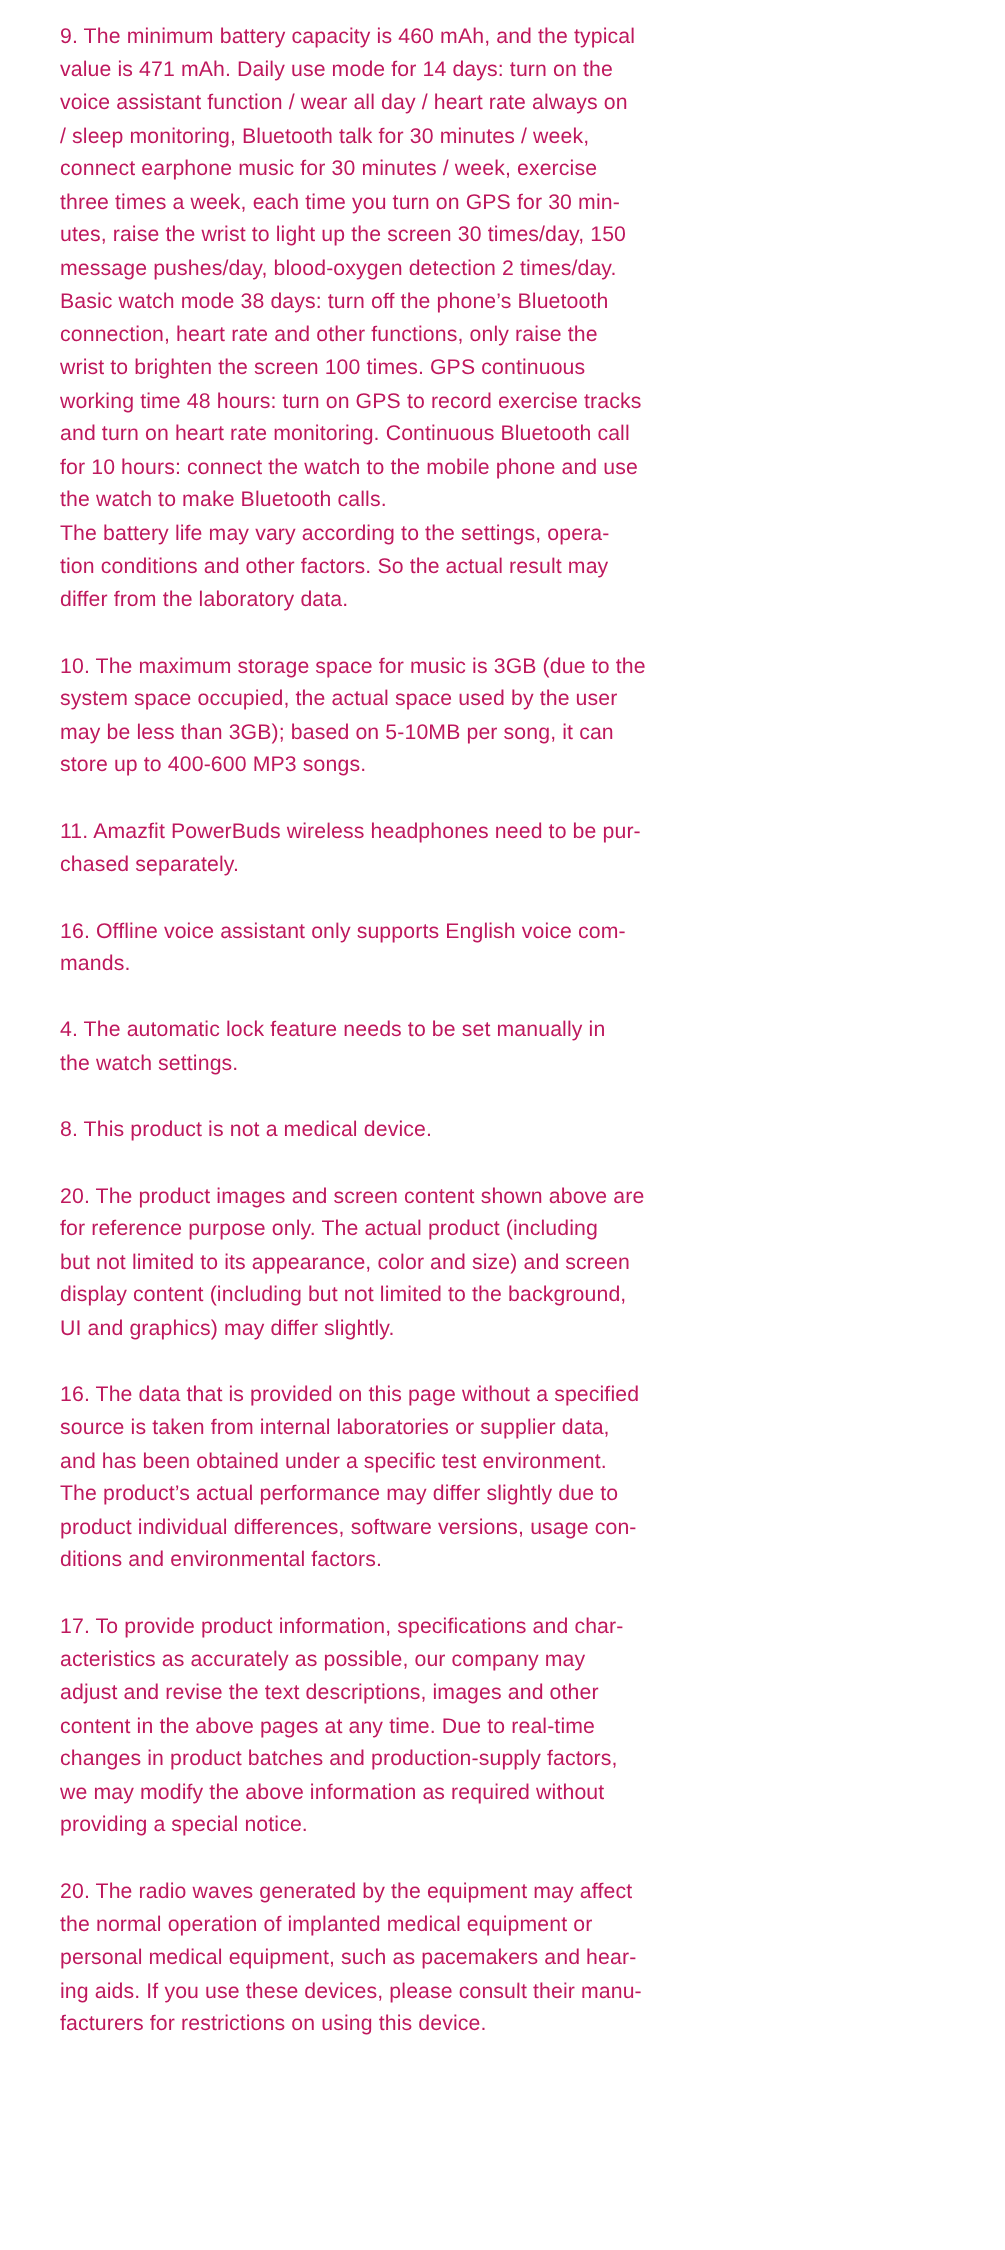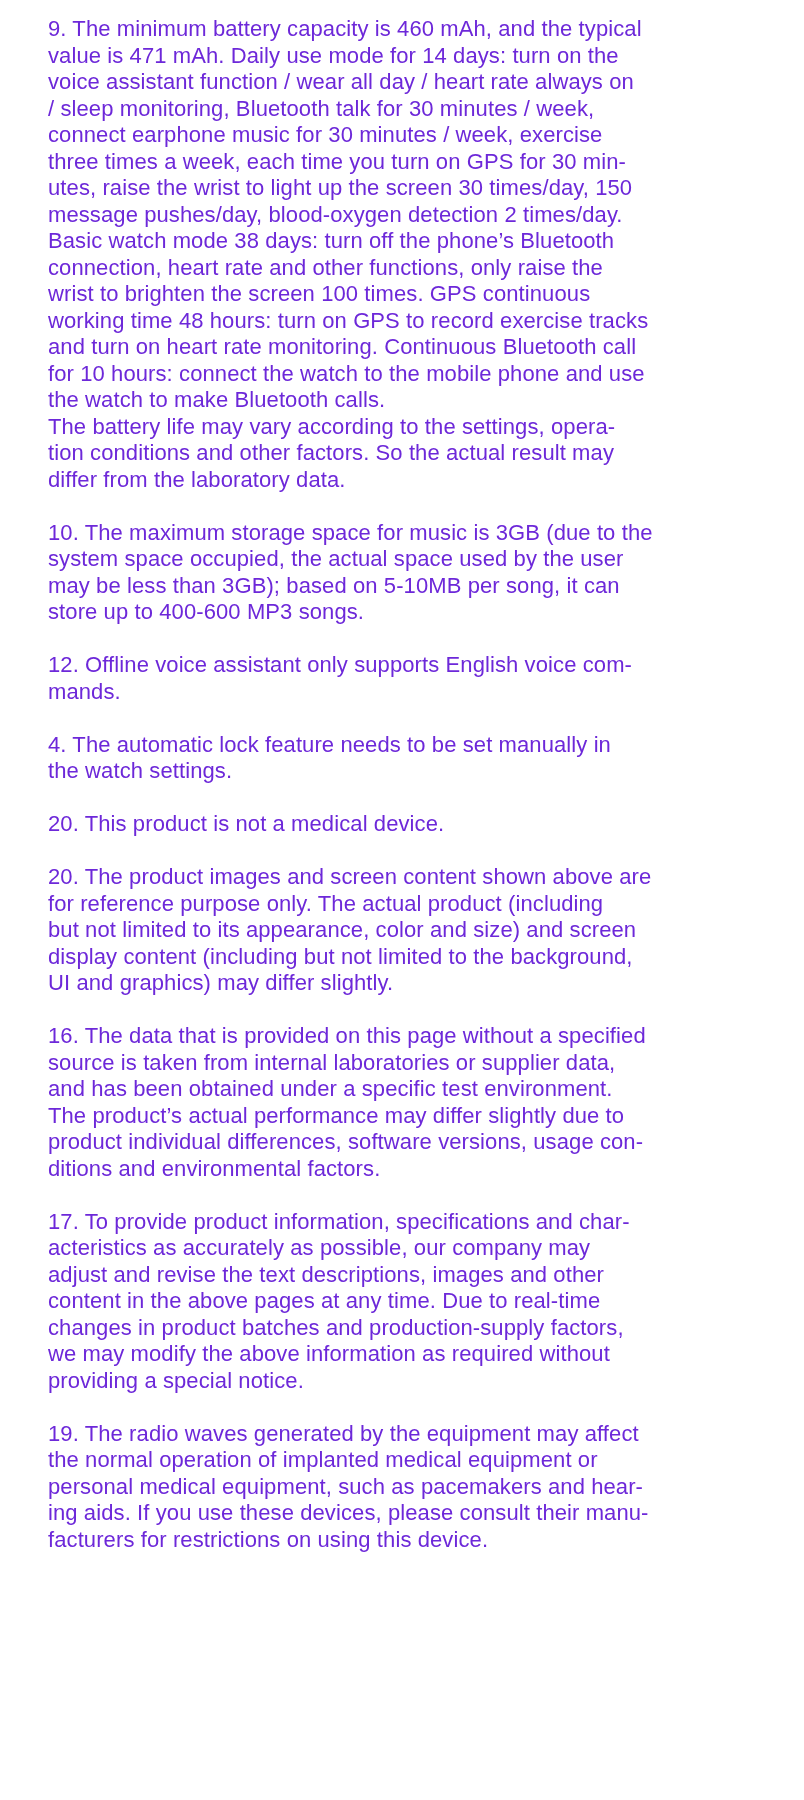--- a/index.html
+++ b/index.html
@@ -12,24 +12,24 @@
     height: 1800px;
     overflow: hidden;
   }
   .page {
     box-sizing: border-box;
     width: 804px;
     padding: 16px 10px 0 48px;
   }
   .note {
     font-family: "Liberation Sans", "DejaVu Sans", sans-serif;
-    font-size: 22px;
+    font-size: 17px;
     font-weight: 400;
     line-height: 26.5px;
-    color: #6d28d9;
+    color: #be185d;
     letter-spacing: 0.1px;
     white-space: pre-line;
     margin: 0 0 26.5px 0;
     max-width: 746px;
   }
 </style>
 </head>
 <body>
 
 <main class="page">
@@ -48,41 +48,43 @@
 and turn on heart rate monitoring. Continuous Bluetooth call
 for 10 hours: connect the watch to the mobile phone and use
 the watch to make Bluetooth calls.
 The battery life may vary according to the settings, opera-
 tion conditions and other factors. So the actual result may
 differ from the laboratory data.</p>
   <p class="note">10. The maximum storage space for music is 3GB (due to the
 system space occupied, the actual space used by the user
 may be less than 3GB); based on 5-10MB per song, it can
 store up to 400-600 MP3 songs.</p>
-  <p class="note">12. Offline voice assistant only supports English voice com-
+  <p class="note">11. Amazfit PowerBuds wireless headphones need to be pur-
+chased separately.</p>
+  <p class="note">16. Offline voice assistant only supports English voice com-
 mands.</p>
   <p class="note">4. The automatic lock feature needs to be set manually in
 the watch settings.</p>
-  <p class="note">20. This product is not a medical device.</p>
+  <p class="note">8. This product is not a medical device.</p>
   <p class="note">20. The product images and screen content shown above are
 for reference purpose only. The actual product (including
 but not limited to its appearance, color and size) and screen
 display content (including but not limited to the background,
 UI and graphics) may differ slightly.</p>
   <p class="note">16. The data that is provided on this page without a specified
 source is taken from internal laboratories or supplier data,
 and has been obtained under a specific test environment.
 The product’s actual performance may differ slightly due to
 product individual differences, software versions, usage con-
 ditions and environmental factors.</p>
   <p class="note">17. To provide product information, specifications and char-
 acteristics as accurately as possible, our company may
 adjust and revise the text descriptions, images and other
 content in the above pages at any time. Due to real-time
 changes in product batches and production-supply factors,
 we may modify the above information as required without
 providing a special notice.</p>
-  <p class="note">19. The radio waves generated by the equipment may affect
+  <p class="note">20. The radio waves generated by the equipment may affect
 the normal operation of implanted medical equipment or
 personal medical equipment, such as pacemakers and hear-
 ing aids. If you use these devices, please consult their manu-
 facturers for restrictions on using this device.</p>
 </main>
 
 </body></html>

